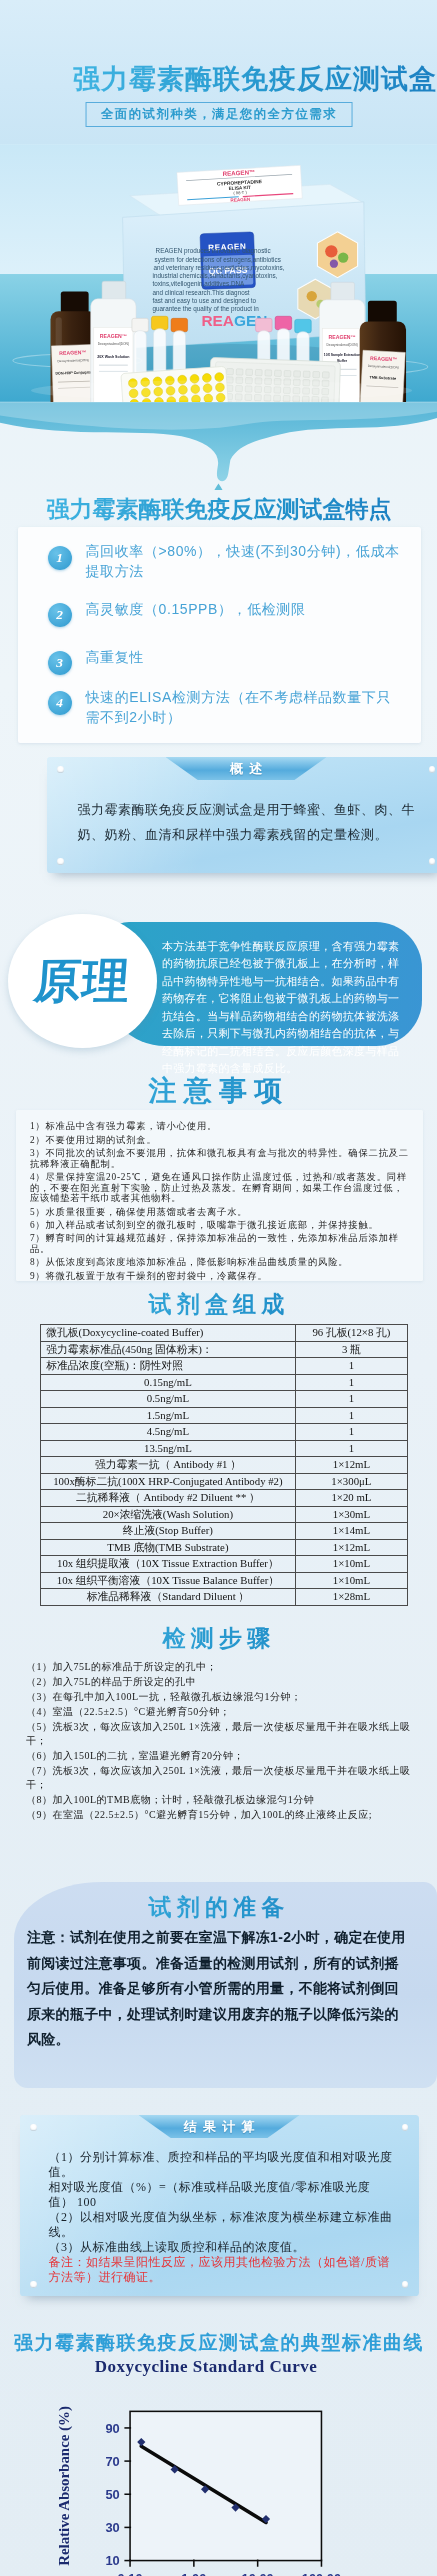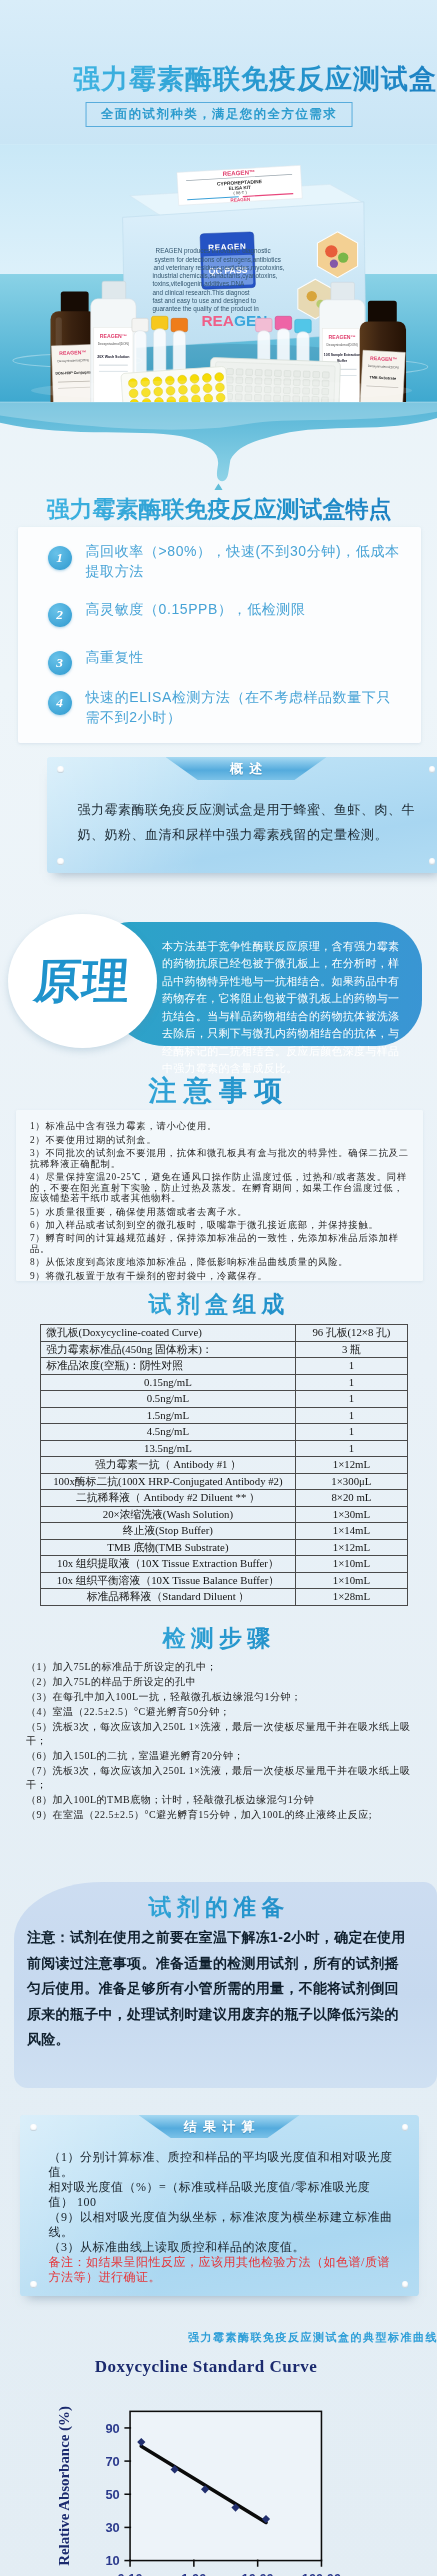--- a/index.html
+++ b/index.html
@@ -77,21 +77,21 @@
              border-radius:88px 13.4px 13.4px 13.4px / 57px 13.4px 13.4px 13.4px;}
   .prep-text{top:1925px;left:27px;width:385px;font-size:14px;font-weight:700;color:#10202e;
              line-height:25.5px;letter-spacing:0.3px;}
   
   .results-panel{top:2115px;height:181px;background:linear-gradient(170deg,#c5e5f7 0%,#aad7f1 70%,#b4dcf3 100%);}
   .results-body{position:absolute;left:29px;top:35px;width:344px;}
   .results-body p{margin:0;font-family:"Liberation Serif",serif;font-size:12px;line-height:15px;
                   letter-spacing:0.5px;color:#18222b;}
   .results-body p.red{color:#e63337;}
   
-  .curve-heading{top:2330px;font-size:11px;color:#2f9fd8;letter-spacing:1.5px;text-align:right;}
+  .curve-heading{top:2330px;font-size:19px;color:#2f9fd8;letter-spacing:1.5px;}
   .curve-title{top:2357px;left:0;width:412px;text-align:center;font-family:"Liberation Serif",serif;
                font-size:17px;font-weight:700;color:#1b2a6e;letter-spacing:0.5px;}
   .tick{font:bold 25px "Liberation Sans",sans-serif;fill:#2b3a8c;}
   .axis-label{font:bold 29px "Liberation Serif",serif;fill:#1b2a6e;}
 </style>
 </head>
 <body>
 
 <div class="page">
 
@@ -426,21 +426,21 @@
     <p>6）加入样品或者试剂到空的微孔板时，吸嘴靠于微孔接近底部，并保持接触。</p>
     <p>7）孵育时间的计算越规范越好，保持添加标准品的一致性，先添加标准品后添加样品。</p>
     <p>8）从低浓度到高浓度地添加标准品，降低影响标准品曲线质量的风险。</p>
     <p>9）将微孔板置于放有干燥剂的密封袋中，冷藏保存。</p>
   </div>
 
   <div class="abs sec-title grad" style="top:1289px;font-size:23px;letter-spacing:5.2px;">试剂盒组成</div>
   <table class="abs kit-table">
     <tbody>
       <tr>
-          <td class="c1">微孔板(Doxycycline-coated Curve)</td>
+          <td class="c1">微孔板(Doxycycline-coated Buffer)</td>
           <td class="c2">96 孔板(12×8 孔)</td>
         </tr>
       <tr>
           <td class="c1">强力霉素标准品(450ng 固体粉末)：</td>
           <td class="c2">3 瓶</td>
         </tr>
       <tr>
           <td class="c1">标准品浓度(空瓶)：阴性对照</td>
           <td class="c2">1</td>
         </tr>
@@ -467,21 +467,21 @@
       <tr class="c">
           <td class="c1">强力霉素一抗（ Antibody #1 ）</td>
           <td class="c2">1×12mL</td>
         </tr>
       <tr class="c">
           <td class="c1">100x酶标二抗(100X HRP-Conjugated Antibody #2)</td>
           <td class="c2">1×300μL</td>
         </tr>
       <tr class="c">
           <td class="c1">二抗稀释液（ Antibody #2 Diluent ** ）</td>
-          <td class="c2">8×20 mL</td>
+          <td class="c2">1×20 mL</td>
         </tr>
       <tr class="c">
           <td class="c1">20×浓缩洗液(Wash Solution)</td>
           <td class="c2">1×30mL</td>
         </tr>
       <tr class="c">
           <td class="c1">终止液(Stop Buffer)</td>
           <td class="c2">1×14mL</td>
         </tr>
       <tr class="c">
@@ -523,21 +523,21 @@
   <div class="abs banner-panel results-panel">
     <div class="panel-sheen"></div>
     <div class="ribbon">结果计算</div>
     <div class="dot" style="left:10.3px;top:9.3px;"></div>
     <div class="dot" style="right:10.3px;top:9.3px;"></div>
     <div class="dot" style="left:10.3px;bottom:8.2px;"></div>
     <div class="dot" style="right:10.3px;bottom:8.2px;"></div>
     <div class="results-body">
       <p>（1）分别计算标准、质控和样品的平均吸光度值和相对吸光度值。</p>
       <p>相对吸光度值（%）=（标准或样品吸光度值/零标准吸光度值）  100</p>
-      <p>（9）以相对吸光度值为纵坐标，标准浓度为横坐标建立标准曲线。</p>
+      <p>（2）以相对吸光度值为纵坐标，标准浓度为横坐标建立标准曲线。</p>
       <p>（3）从标准曲线上读取质控和样品的浓度值。</p>
       <p class="red">备注：如结果呈阳性反应，应该用其他检验方法（如色谱/质谱方法等）进行确证。</p>
     </div>
   </div>
 
   <div class="abs sec-title curve-heading">强力霉素酶联免疫反应测试盒的典型标准曲线</div>
   <div class="abs curve-title">Doxycycline Standard Curve</div>
   <svg id="curve-svg" class="abs" style="top:2384px;left:57px" width="319" height="242" viewBox="0 0 620 470">
       <rect x="142" y="53" width="372" height="290" fill="#edf3f9"></rect>
       <rect x="142" y="53" width="372" height="290" fill="none" stroke="#0d0d0d" stroke-width="3"></rect>

